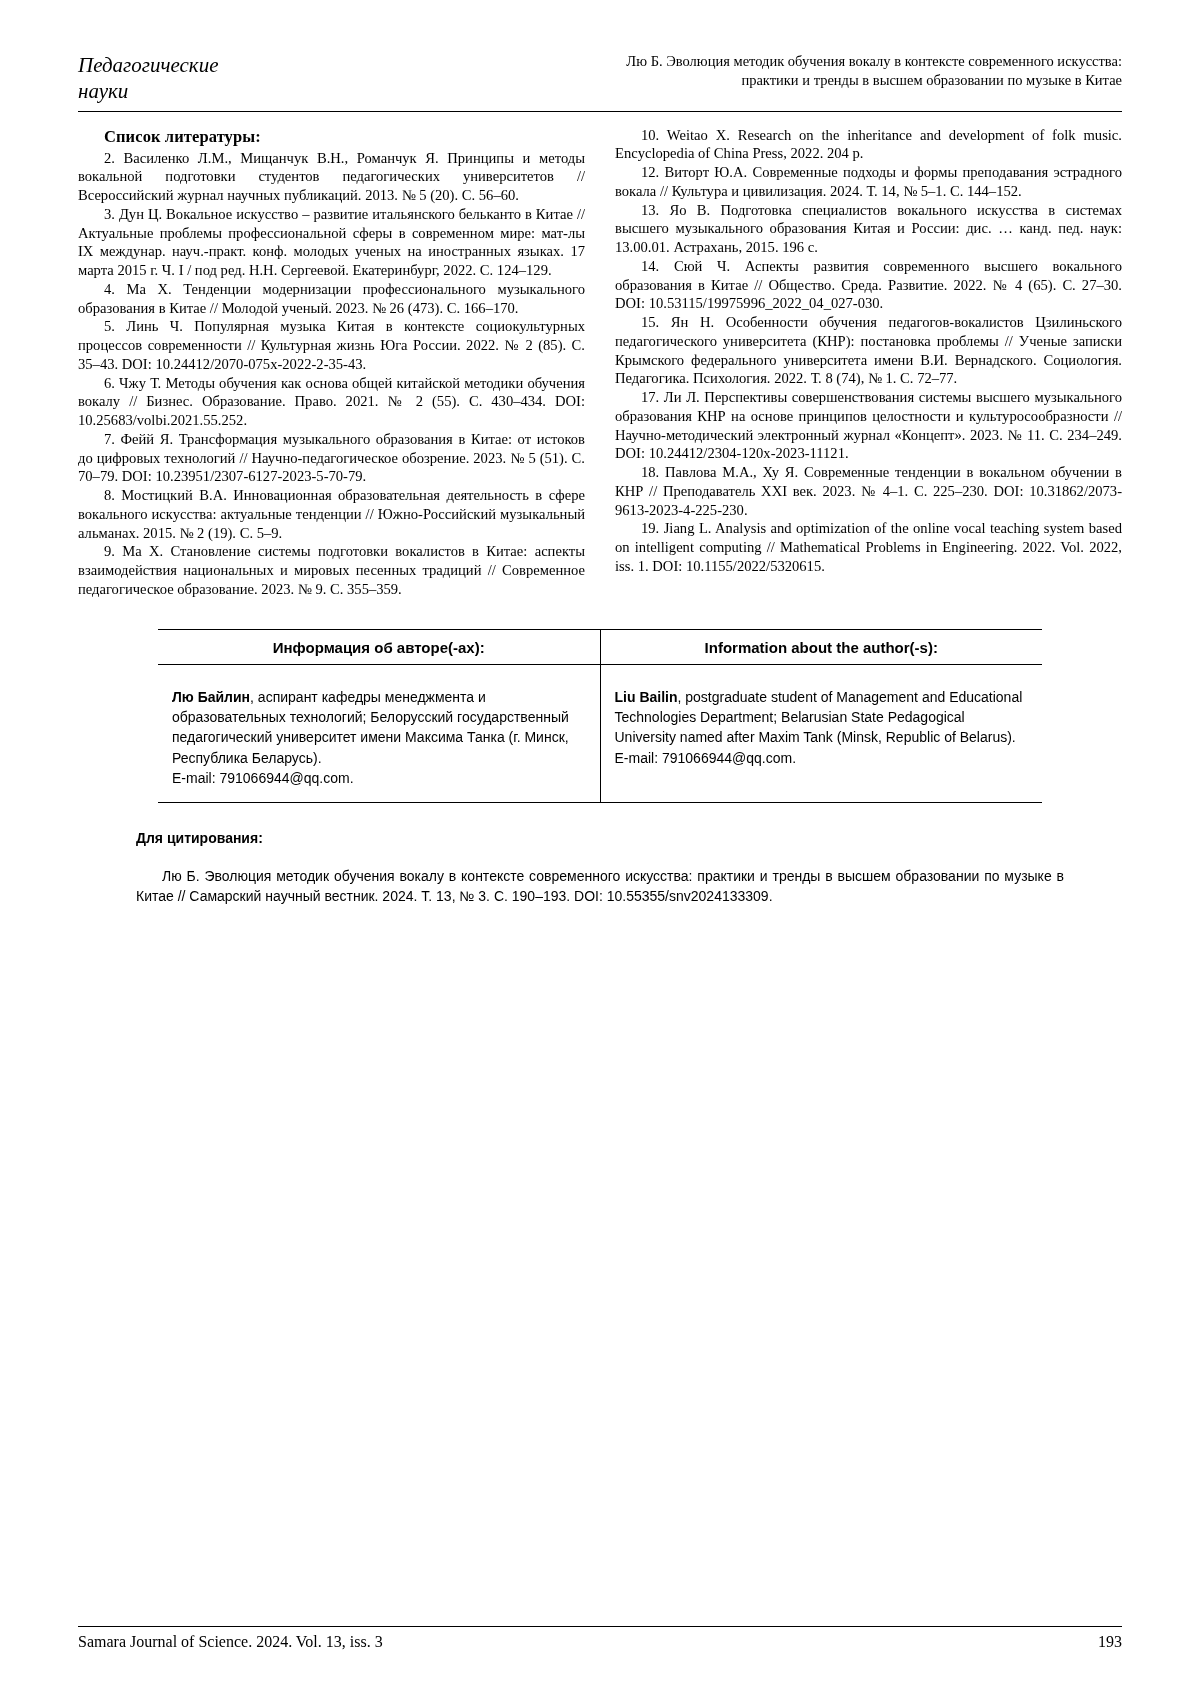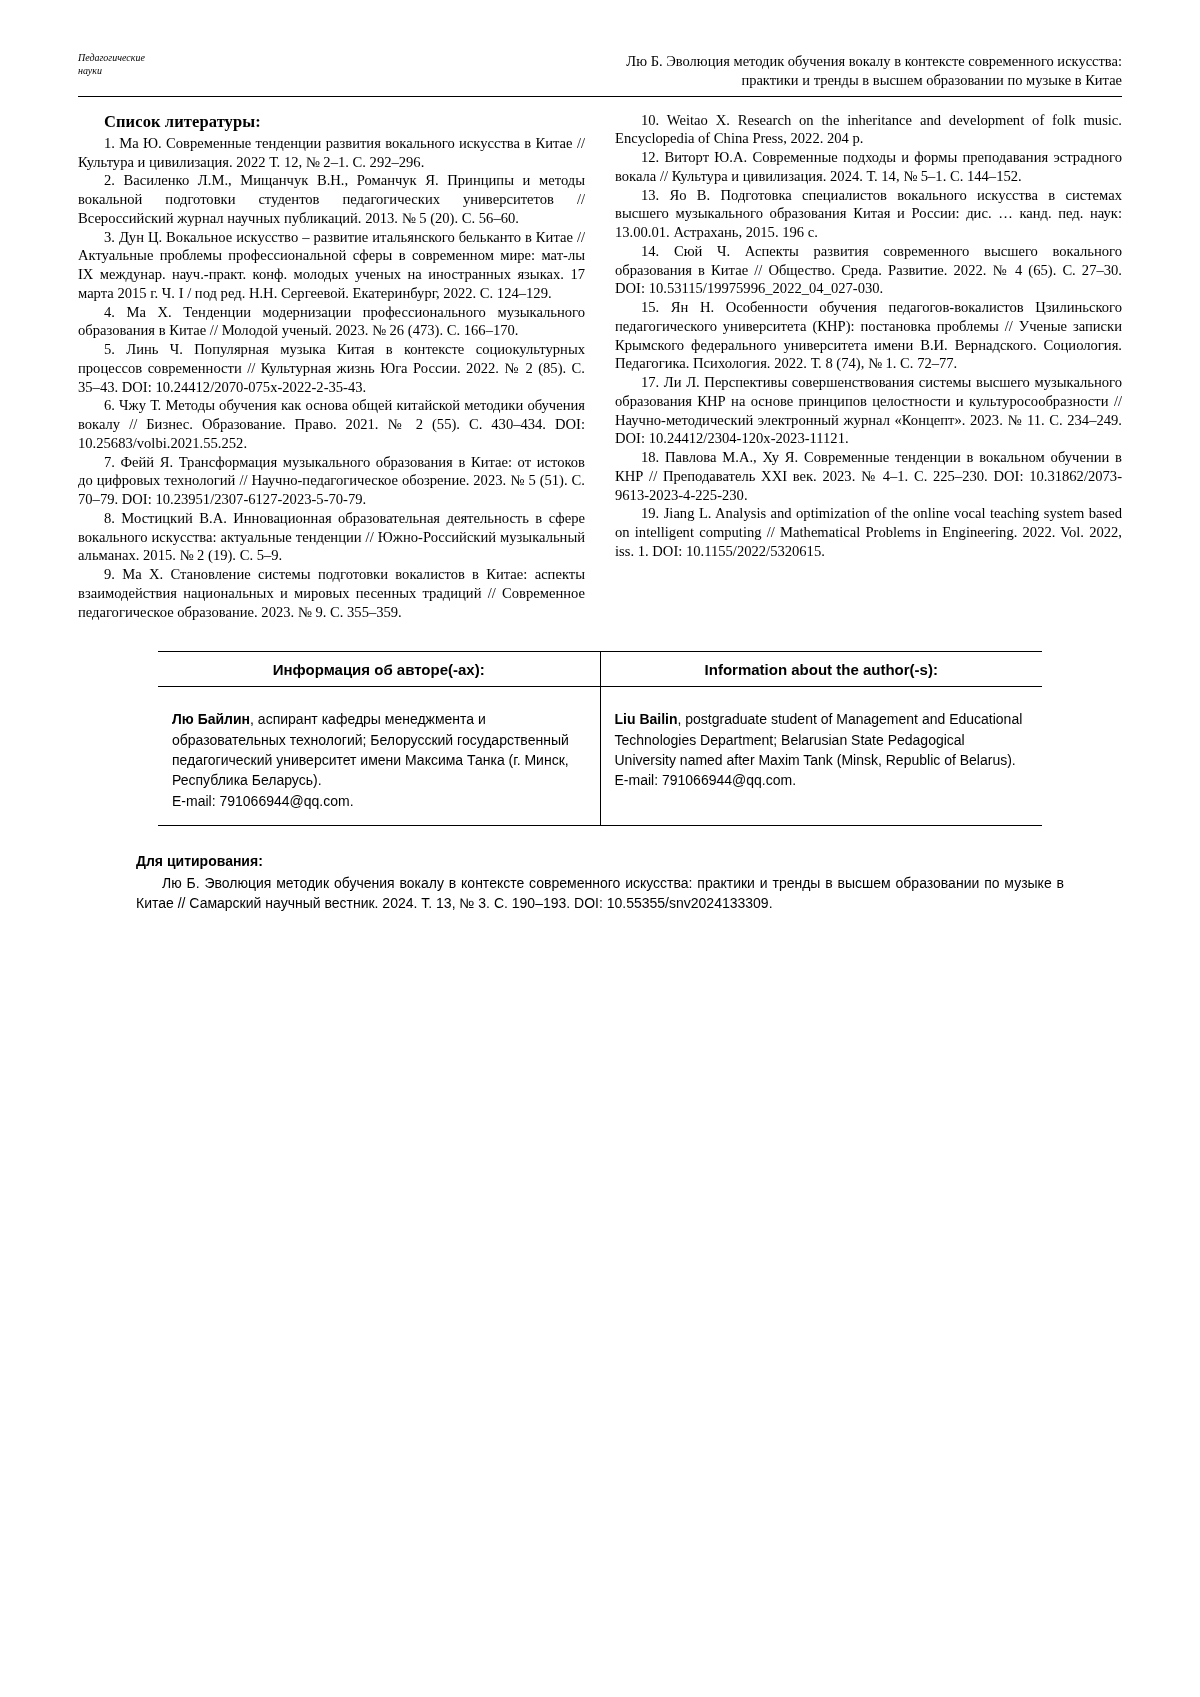--- a/index.html
+++ b/index.html
@@ -26,21 +26,21 @@
   .runhead {
     display: flex;
     justify-content: space-between;
     align-items: flex-start;
     border-bottom: 1.2px solid #000;
     padding-bottom: 6px;
     margin-bottom: 14px;
   }
   .runhead-left {
     font-style: italic;
-    font-size: 10px;
+    font-size: 21px;
     line-height: 1.25;
     width: 200px;
   }
   .runhead-right {
     text-align: right;
     font-size: 14.5px;
     line-height: 1.3;
     flex: 1;
   }
 
@@ -107,21 +107,21 @@
 
   
   .cite {
     margin: 26px 58px 0 58px;
     font-family: "Liberation Sans", sans-serif;
     font-size: 14px;
     line-height: 1.42;
   }
   .cite-title {
     font-weight: bold;
-    margin-bottom: 2px;
+    margin-bottom: 18px;
   }
   .cite-body {
     text-align: justify;
     text-indent: 26px;
   }
 
   
   .footer {
     position: absolute;
     left: 78px;
@@ -150,21 +150,20 @@
     <div class="runhead-right">
       <div>Лю Б. Эволюция методик обучения вокалу в контексте современного искусства:</div>
       <div>практики и тренды в высшем образовании по музыке в Китае</div>
     </div>
   </div>
 
   <div class="columns">
 
     <div class="col">
       <div class="refs-title">Список литературы:</div>
-      <p class="ref">1. Ма Ю. Современные тенденции развития вокального искусства в Китае // Культура и цивилизация. 2022 Т. 12, № 2–1. С. 292–296.</p>
       <p class="ref">2. Василенко Л.М., Мищанчук В.Н., Романчук Я. Принципы и методы вокальной подготовки студентов педагогических университетов // Всероссийский журнал научных публикаций. 2013. № 5 (20). С. 56–60.</p>
       <p class="ref">3. Дун Ц. Вокальное искусство – развитие итальянского бельканто в Китае // Актуальные проблемы профессиональной сферы в современном мире: мат-лы IX междунар. науч.-практ. конф. молодых ученых на иностранных языках. 17 марта 2015 г. Ч. I / под ред. Н.Н. Сергеевой. Екатеринбург, 2022. С. 124–129.</p>
       <p class="ref">4. Ма Х. Тенденции модернизации профессионального музыкального образования в Китае // Молодой ученый. 2023. № 26 (473). С. 166–170.</p>
       <p class="ref">5. Линь Ч. Популярная музыка Китая в контексте социокультурных процессов современности // Культурная жизнь Юга России. 2022. № 2 (85). С. 35–43. DOI: 10.24412/2070-075x-2022-2-35-43.</p>
       <p class="ref">6. Чжу Т. Методы обучения как основа общей китайской методики обучения вокалу // Бизнес. Образование. Право. 2021. № 2 (55). С. 430–434. DOI: 10.25683/volbi.2021.55.252.</p>
       <p class="ref">7. Фейй Я. Трансформация музыкального образования в Китае: от истоков до цифровых технологий // Научно-педагогическое обозрение. 2023. № 5 (51). С. 70–79. DOI: 10.23951/2307-6127-2023-5-70-79.</p>
       <p class="ref">8. Мостицкий В.А. Инновационная образовательная деятельность в сфере вокального искусства: актуальные тенденции // Южно-Российский музыкальный альманах. 2015. № 2 (19). С. 5–9.</p>
       <p class="ref">9. Ма Х. Становление системы подготовки вокалистов в Китае: аспекты взаимодействия национальных и мировых песенных традиций // Современное педагогическое образование. 2023. № 9. С. 355–359.</p>
     </div>
 
@@ -196,14 +195,18 @@
         <div>E-mail: 791066944@qq.com.</div>
       </div>
     </div>
   </div>
 
   <div class="cite">
     <div class="cite-title">Для цитирования:</div>
     <div class="cite-body">Лю Б. Эволюция методик обучения вокалу в контексте современного искусства: практики и тренды в высшем образовании по музыке в Китае // Самарский научный вестник. 2024. Т. 13, № 3. С. 190–193. DOI: 10.55355/snv2024133309.</div>
   </div>
 
+  <div class="footer">
+    <div class="footer-left">Samara Journal of Science. 2024. Vol. 13, iss. 3</div>
+    <div class="footer-right">193</div>
+  </div>
 
 </div>
 
 </body></html>

